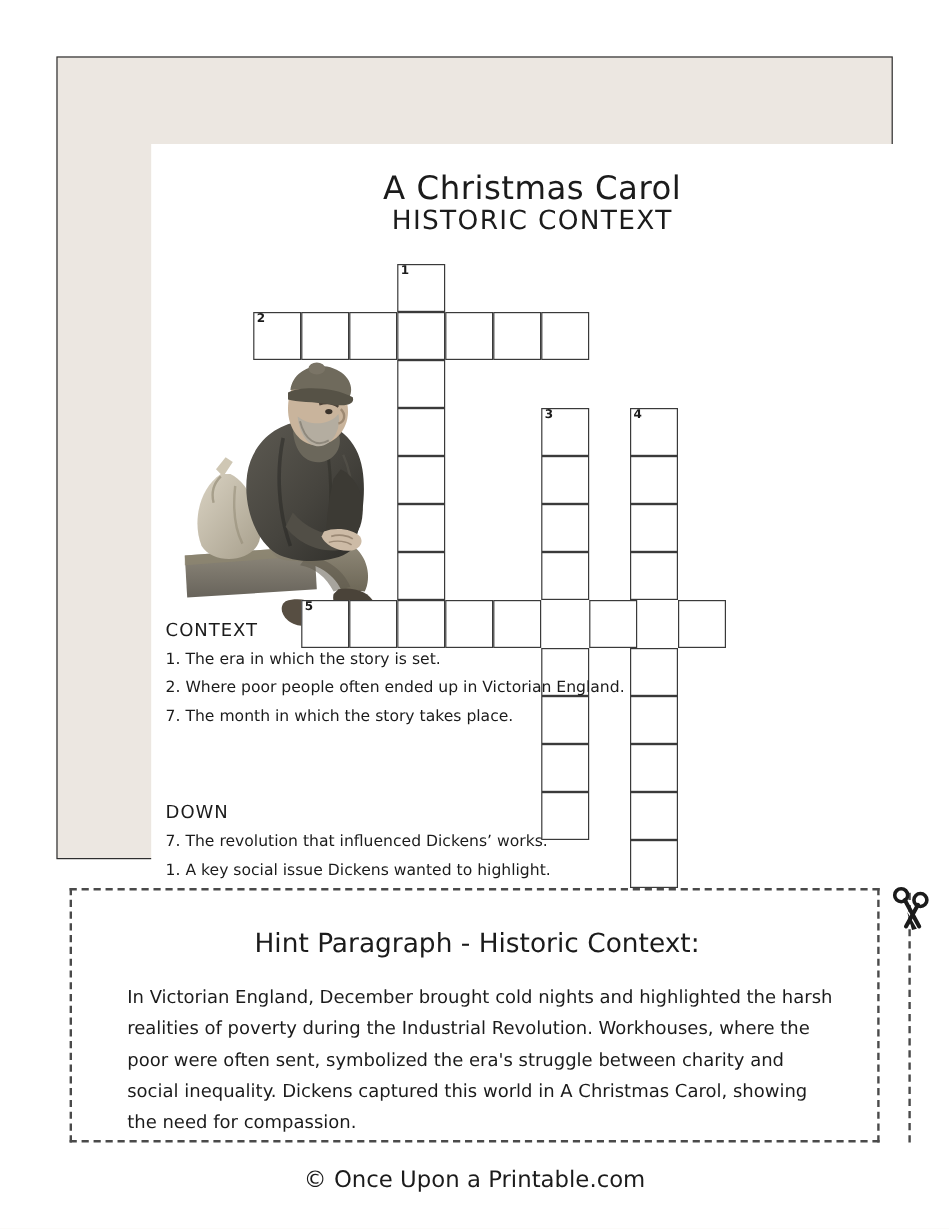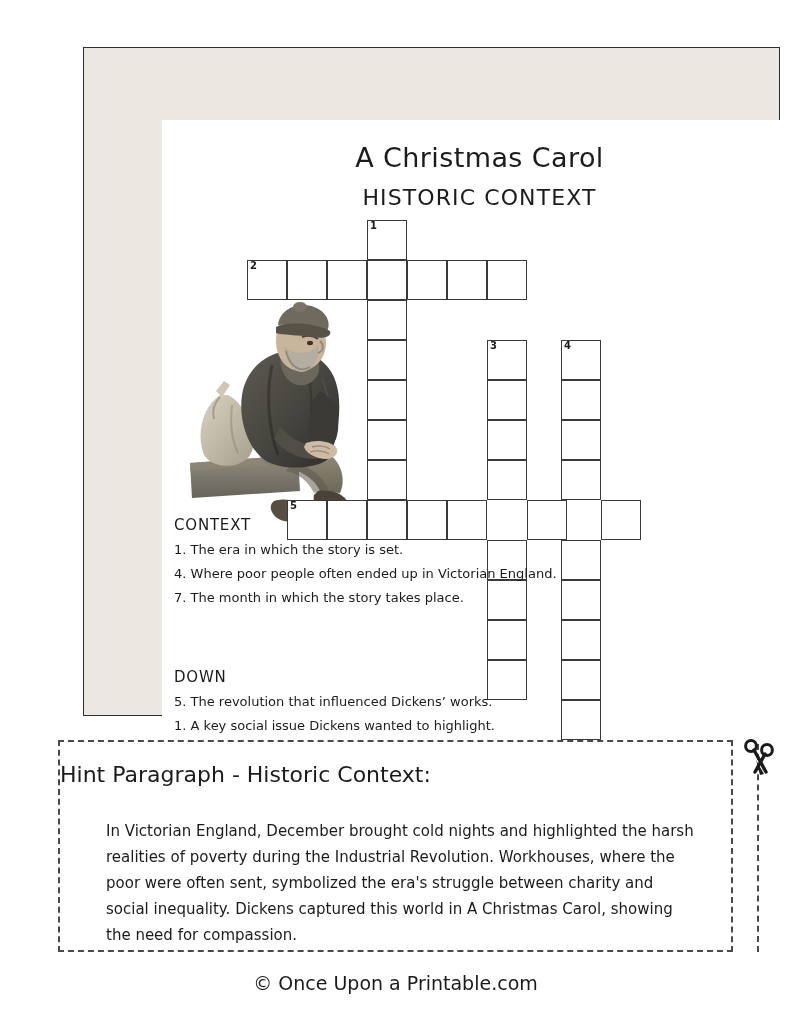--- a/index.html
+++ b/index.html
@@ -18,21 +18,20 @@
   
   .page-frame {
     position: absolute;
     left: 47px;
     top: 47px;
     width: 697px;
     height: 669px;
     border: 1.5px solid #2e2e2e;
     background: #ece7e1;
     box-sizing: border-box;
-    margin-left: 36px;
   }
   .worksheet-card {
     position: absolute;
     left: 78px;
     top: 72px;
     width: 635px;
     height: 620px;
     background: #ffffff;
     box-sizing: border-box;
   }
@@ -45,21 +44,21 @@
     width: 635px;
     text-align: center;
     font-family: "DejaVu Sans", sans-serif;
     font-size: 27px;
     color: #1b1b1b;
     letter-spacing: 0.4px;
   }
   .title-sub {
     position: absolute;
     left: 0;
-    top: 65px;
+    top: 52px;
     width: 635px;
     text-align: center;
     font-family: "DejaVu Sans", sans-serif;
     font-size: 22px;
     color: #1b1b1b;
     letter-spacing: 1.1px;
   }
 
   
   .crossword {
@@ -124,22 +123,23 @@
     top: 740px;
     width: 675px;
     height: 212px;
     border: 2px dashed #4a4a4a;
     background: #ffffff;
     box-sizing: border-box;
   }
   .hint-title {
     position: absolute;
     left: 0;
-    top: 20px;
+    top: 32px;
     width: 675px;
+    text-align: center;
     font-family: "DejaVu Sans", sans-serif;
     font-size: 22px;
     color: #1b1b1b;
   }
   .hint-text {
     position: absolute;
     left: 46px;
     top: 76px;
     width: 590px;
     font-family: "DejaVu Sans", sans-serif;
@@ -307,27 +307,27 @@
       <div class="cw-cell" style="left:165px; top:380px;"></div>
       <div class="cw-cell" style="left:245px; top:380px;"></div>
       <div class="cw-cell" style="left:285px; top:380px;"></div>
       <div class="cw-cell" style="left:365px; top:380px;"></div>
       <div class="cw-cell" style="left:439px; top:380px;"></div>
     </div>
 
     <div class="clue-block" id="across-block">
       <div class="clue-heading">CONTEXT</div>
       <div class="clue-line">1. The era in which the story is set.</div>
-      <div class="clue-line">4. Where poor people often ended up in Victorian England.</div>
+      <div class="clue-line">2. Where poor people often ended up in Victorian England.</div>
       <div class="clue-line">7. The month in which the story takes place.</div>
     </div>
 
     <div class="clue-block" id="down-block">
       <div class="clue-heading">DOWN</div>
-      <div class="clue-line">5. The revolution that influenced Dickens’ works.</div>
+      <div class="clue-line">7. The revolution that influenced Dickens’ works.</div>
       <div class="clue-line">1. A key social issue Dickens wanted to highlight.</div>
     </div>
 
   </div>
 </div>
 
 <div class="hint-box">
   <div class="hint-title">Hint Paragraph - Historic Context:</div>
   <div class="hint-text">In Victorian England, December brought cold nights and highlighted the harsh realities of poverty during the Industrial Revolution. Workhouses, where the poor were often sent, symbolized the era's struggle between charity and social inequality. Dickens captured this world in A Christmas Carol, showing the need for compassion.</div>
 </div>

